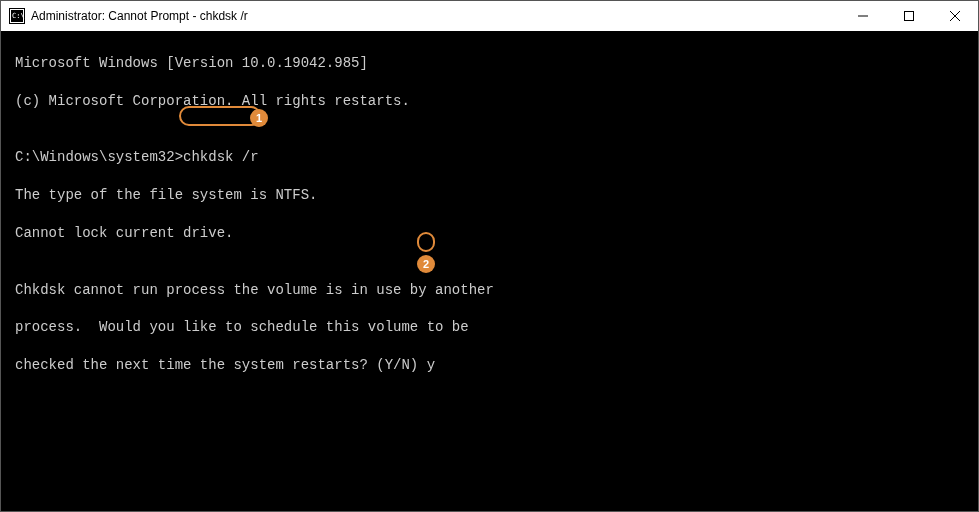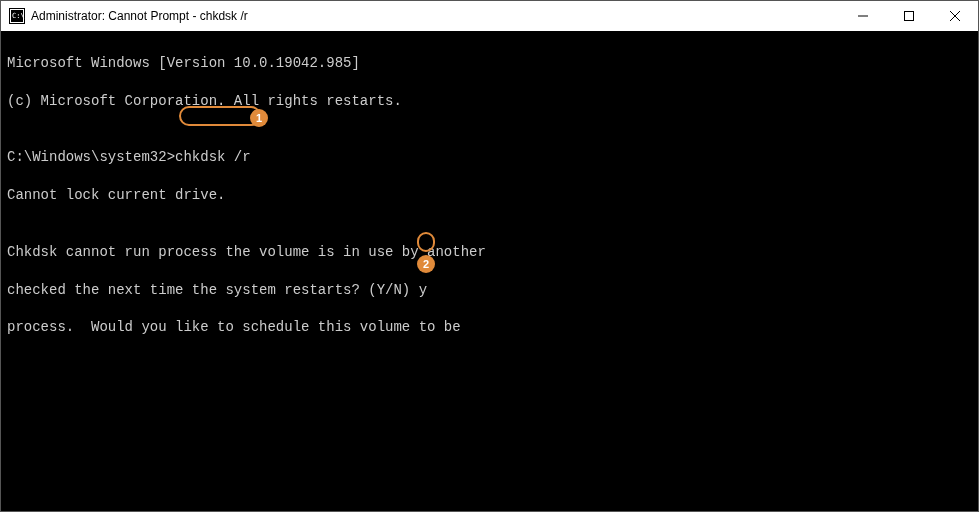--- a/index.html
+++ b/index.html
@@ -52,21 +52,21 @@
       background: #000;
       color: #ccc;
       font-family: Consolas, "Courier New", monospace;
       font-size: 14px;
       line-height: 1.35;
       padding: 4px 6px;
       white-space: pre;
       position: relative;
       overflow: hidden;
     }
-    .term-line { display: block; }
+    .term-line { display: block; margin-left: 8px; }
     .highlight-box {
       position: absolute;
       border: 2px solid #e08a3a;
       border-radius: 10px;
       pointer-events: none;
     }
     .hl1 { left: 178px; top: 75px; width: 82px; height: 20px; }
     .hl2 { left: 416px; top: 201px; width: 18px; height: 20px; }
     .annotation-badge {
       position: absolute;
@@ -118,24 +118,25 @@
           </svg>
       </div>
     </div>
   </div>
 
   <div class="terminal">
 <span class="term-line">Microsoft Windows [Version 10.0.19042.985]</span>
 <span class="term-line">(c) Microsoft Corporation. All rights restarts.</span>
 <span class="term-line"></span>
 <span class="term-line"><span>C:\Windows\system32&gt;</span><span>chkdsk /r</span></span>
+<span class="term-line">The type of the file system is NTFS.</span>
 <span class="term-line">Cannot lock current drive.</span>
 <span class="term-line"></span>
 <span class="term-line">Chkdsk cannot run process the volume is in use by another</span>
+<span class="term-line">process.  Would you like to schedule this volume to be</span>
 <span class="term-line"><span>checked the next time the system restarts? (Y/N) </span><span>y</span></span>
-<span class="term-line">process.  Would you like to schedule this volume to be</span>
 
     <div class="highlight-box hl1"></div>
     <div class="annotation-badge badge1">1</div>
     <div class="highlight-box hl2"></div>
     <div class="annotation-badge badge2">2</div>
   </div>
 </div>
 
 </body></html>

